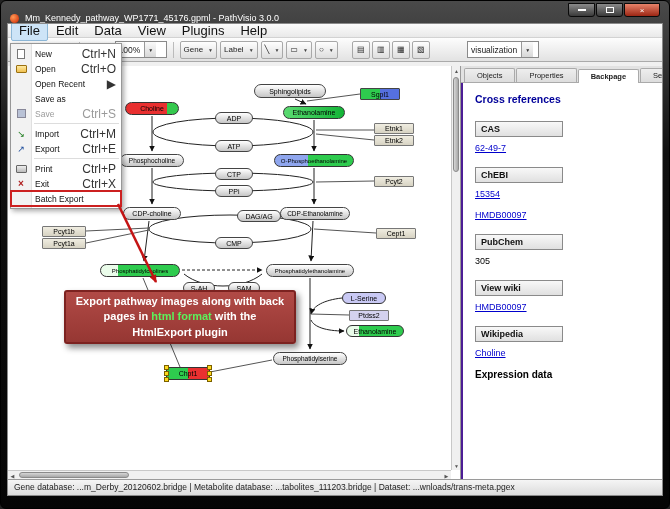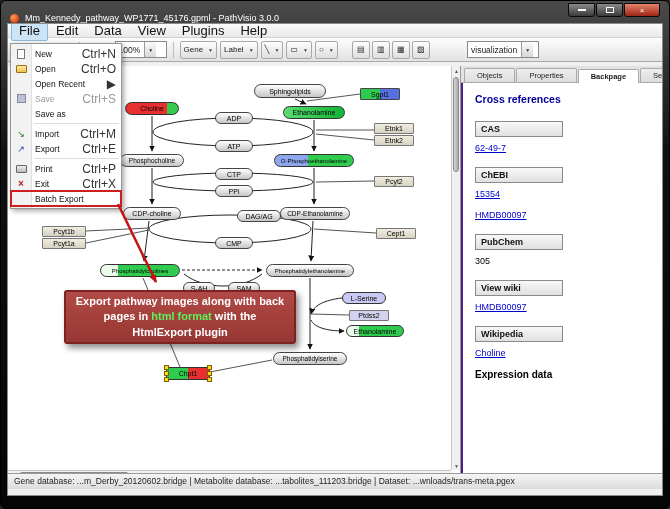--- a/index.html
+++ b/index.html
@@ -71,21 +71,21 @@
   .tab.active{background:#fff;position:relative;top:1px;font-weight:bold}
   .sidebar-content{position:absolute;top:17px;left:0;right:9px;bottom:0;background:#fff;padding:10px 12px;overflow:hidden;border-left:2px solid #4c1d95}
   .xref-heading{color:#000099;font-weight:bold;font-size:10.5px;margin-bottom:13px}
   .xref-sec{margin-bottom:11px}
   .xref-title{display:inline-block;min-width:88px;background:linear-gradient(#f8f8f8,#e0e0e0);border:1px solid #8a8a8a;font-size:9px;font-weight:bold;color:#111;padding:2px 5px;margin-bottom:6px}
   .xref-val{font-size:9px;color:#0000cc;text-decoration:underline}
   .xref-val.plain{color:#000;text-decoration:none}
   .expr-heading{font-weight:bold;font-size:10px;color:#000;margin-top:2px}
   .side-scroll{position:absolute;top:17px;right:0;bottom:0;width:9px;background:#f0f0f0;border-left:1px solid #c8c8c8}
   
-  .statusbar{position:absolute;left:0;right:0;bottom:6px;height:16px;background:linear-gradient(#f5f5f5,#dcdcdc);border-top:1px solid #9a9a9a;font-size:8.5px;color:#222;line-height:15px;padding:0 6px;white-space:nowrap;overflow:hidden}
+  .statusbar{position:absolute;left:0;right:0;bottom:0;height:16px;background:linear-gradient(#f5f5f5,#dcdcdc);border-top:1px solid #9a9a9a;font-size:8.5px;color:#222;line-height:15px;padding:0 6px;white-space:nowrap;overflow:hidden}
   
   .filemenu{position:absolute;left:2px;top:19px;width:112px;background:#fff;border:1px solid #979797;box-shadow:2px 2px 5px rgba(0,0,0,.35);z-index:50;padding:2px 0}
   .filemenu::before{content:"";position:absolute;left:0;top:0;bottom:0;width:20px;background:#f2f2f2;border-right:1px solid #e0e0e0}
   .fm-item{height:15px;display:flex;align-items:center;font-size:8.5px;position:relative;padding-right:5px;color:#111}
   .fm-item.disabled{color:#9a9a9a}
   .fm-item.highlighted{outline:2px solid #cc2020;outline-offset:-1px}
   .fm-icon{width:20px;display:flex;justify-content:center;align-items:center;z-index:1;flex:0 0 auto}
   .fm-label{margin-left:4px;z-index:1}
   .fm-right{margin-left:auto;z-index:1;font-size:12px;color:#333}
   .fm-item.disabled .fm-right{color:#9a9a9a}
@@ -379,31 +379,31 @@
             <span class="mi open-folder-icon"></span>
           </div>
           <span class="fm-label">Open</span>
           <span class="fm-right">Ctrl+O</span>
         </div>
         <div class="fm-item">
           <div class="fm-icon"></div>
           <span class="fm-label">Open Recent</span>
           <span class="fm-right">▶</span>
         </div>
-        <div class="fm-item disabled">
-          <div class="fm-icon">
-            <span class="mi save-icon"></span>
-          </div>
-          <span class="fm-label">Save</span>
-          <span class="fm-right">Ctrl+S</span>
-        </div>
         <div class="fm-item">
           <div class="fm-icon"></div>
           <span class="fm-label">Save as</span>
           <span class="fm-right"></span>
+        </div>
+        <div class="fm-item disabled">
+          <div class="fm-icon">
+            <span class="mi save-icon"></span>
+          </div>
+          <span class="fm-label">Save</span>
+          <span class="fm-right">Ctrl+S</span>
         </div>
         <div class="fm-sep"></div>
         <div class="fm-item">
           <div class="fm-icon">
             <span class="mi import-icon"></span>
           </div>
           <span class="fm-label">Import</span>
           <span class="fm-right">Ctrl+M</span>
         </div>
         <div class="fm-item">

